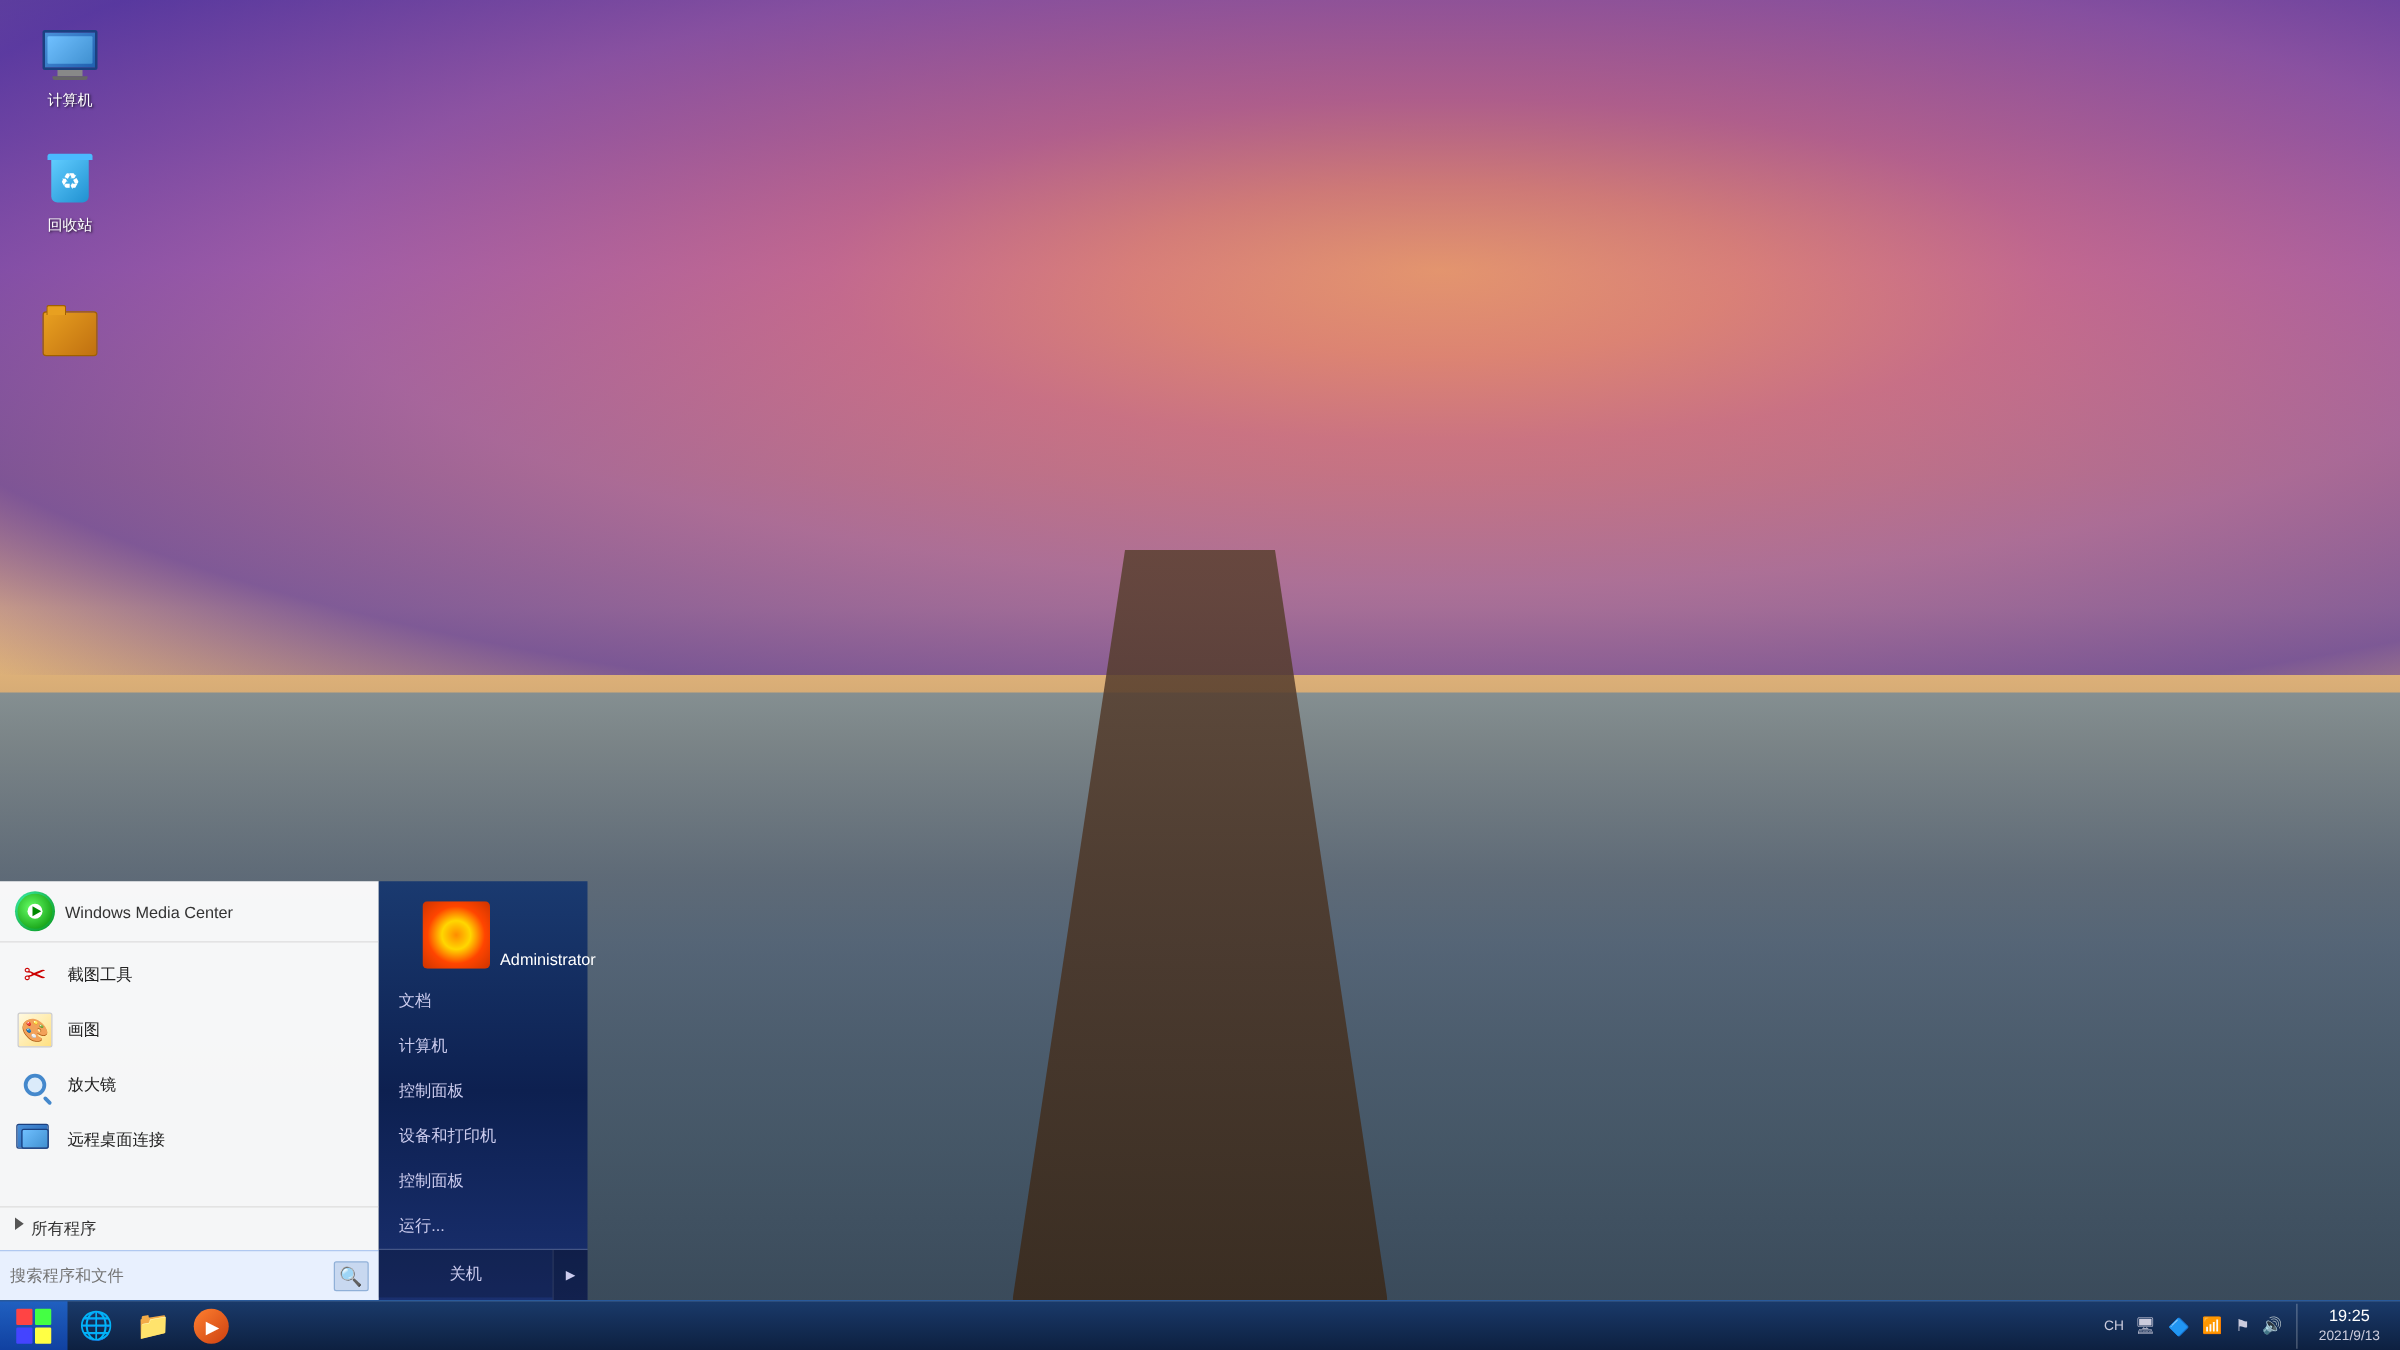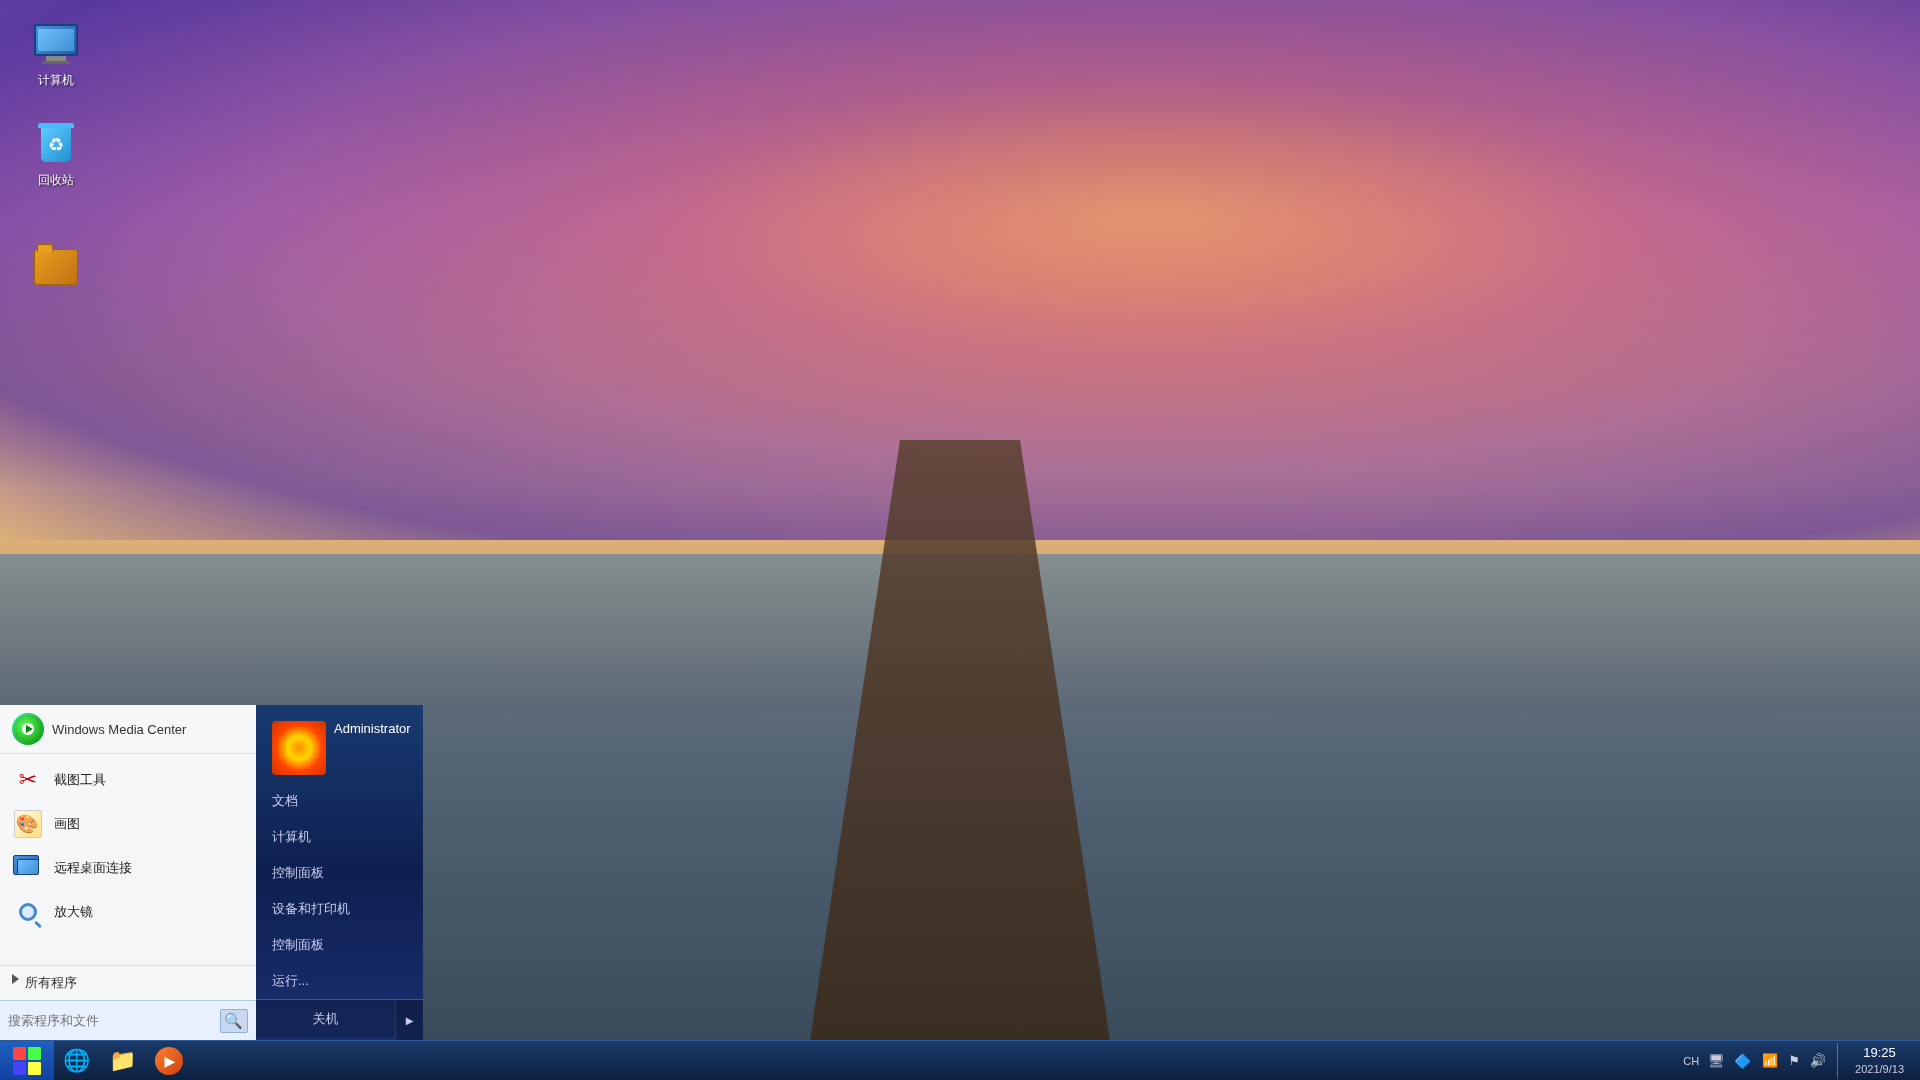--- a/index.html
+++ b/index.html
@@ -189,21 +189,21 @@
       bottom: 40px;
       left: 0;
       width: 470px;
       background: transparent;
       z-index: 2000;
       display: flex;
     }
 
     
     #start-menu-left {
-      width: 256px;
+      width: 303px;
       background: rgba(255, 255, 255, 0.95);
       display: flex;
       flex-direction: column;
     }
 
     
     #pinned-app-header {
       padding: 8px 12px;
       display: flex;
       align-items: center;
@@ -318,22 +318,23 @@
       width: 167px;
       background: linear-gradient(180deg, #1a3a70 0%, #0d2050 50%, #1a3070 100%);
       display: flex;
       flex-direction: column;
     }
 
     
     #user-avatar-area {
       padding: 16px 16px 8px;
       display: flex;
-      align-items: flex-start;
+      align-items: flex-end;
       gap: 8px;
+      margin-left: 19px;
     }
 
     .user-avatar {
       width: 54px;
       height: 54px;
       border-radius: 0;
       overflow: hidden;
       flex-shrink: 0;
     }
 
@@ -453,43 +454,43 @@
         <span class="app-name">截图工具</span>
       </div>
 
       <div class="app-item">
         <div class="app-icon">
           <div style="width:28px;height:28px;background:linear-gradient(135deg,#fff9e0,#ffe080);border-radius:2px;border:1px solid #ccc;display:flex;align-items:center;justify-content:center;">
             <div style="font-size:18px;">🎨</div>
           </div>
         </div>
         <span class="app-name">画图</span>
-      </div>
-
-      <div class="app-item">
-        <div class="app-icon">
-          <div style="position:relative;width:30px;height:26px;">
-            <div style="width:26px;height:20px;background:linear-gradient(135deg,#4a90d9,#2060b0);border:1px solid #1a4080;border-radius:2px;position:absolute;top:0;left:0;"></div>
-            <div style="width:22px;height:16px;background:linear-gradient(135deg,#70c0ff,#4090d0);border:1px solid #1a4080;border-radius:2px;position:absolute;top:4px;left:4px;"></div>
-          </div>
-        </div>
-        <span class="app-name">远程桌面连接</span>
       </div>
 
       <div class="app-item">
         <div class="app-icon">
           <div style="width:28px;height:28px;display:flex;align-items:center;justify-content:center;">
             <div style="width:18px;height:18px;border:3px solid #4488cc;border-radius:50%;position:relative;background:rgba(180,220,255,0.4);">
               <div style="position:absolute;bottom:-8px;right:-8px;width:8px;height:3px;background:#4488cc;transform:rotate(45deg);border-radius:2px;"></div>
             </div>
           </div>
         </div>
         <span class="app-name">放大镜</span>
       </div>
 
+      <div class="app-item">
+        <div class="app-icon">
+          <div style="position:relative;width:30px;height:26px;">
+            <div style="width:26px;height:20px;background:linear-gradient(135deg,#4a90d9,#2060b0);border:1px solid #1a4080;border-radius:2px;position:absolute;top:0;left:0;"></div>
+            <div style="width:22px;height:16px;background:linear-gradient(135deg,#70c0ff,#4090d0);border:1px solid #1a4080;border-radius:2px;position:absolute;top:4px;left:4px;"></div>
+          </div>
+        </div>
+        <span class="app-name">远程桌面连接</span>
+      </div>
+
     </div>
 
     <div id="all-programs-row">
       <div class="triangle-right"></div>
       <span class="all-programs-label">所有程序</span>
     </div>
 
     <div id="search-bar">
       <input type="text" id="search-input" placeholder="搜索程序和文件" style="">
       <div class="search-btn">

